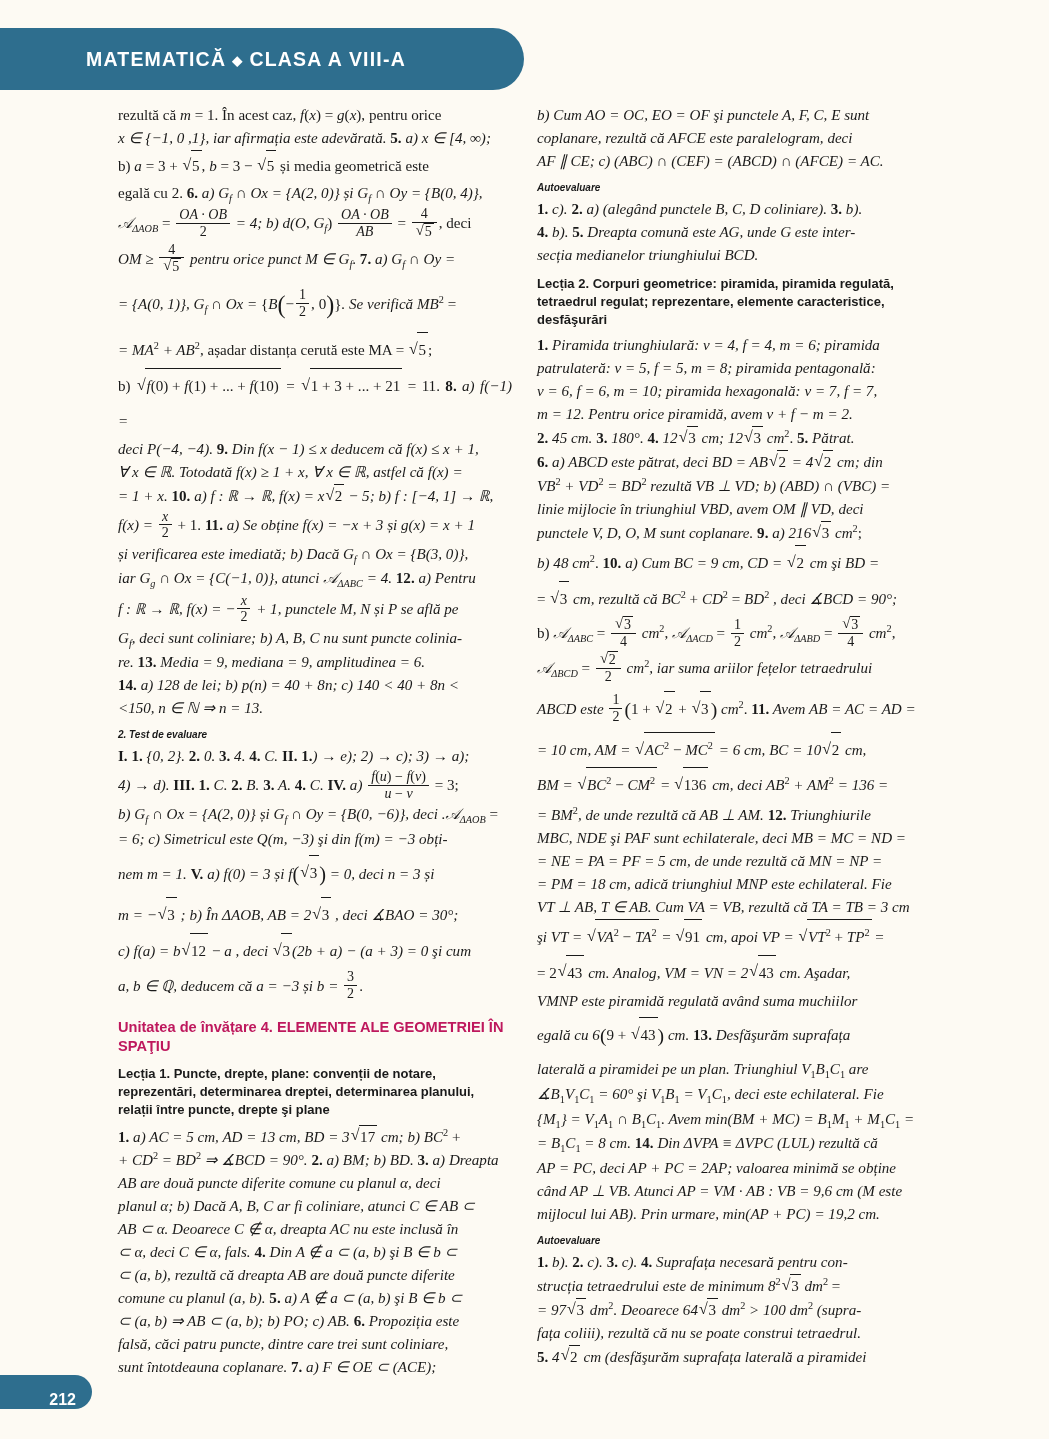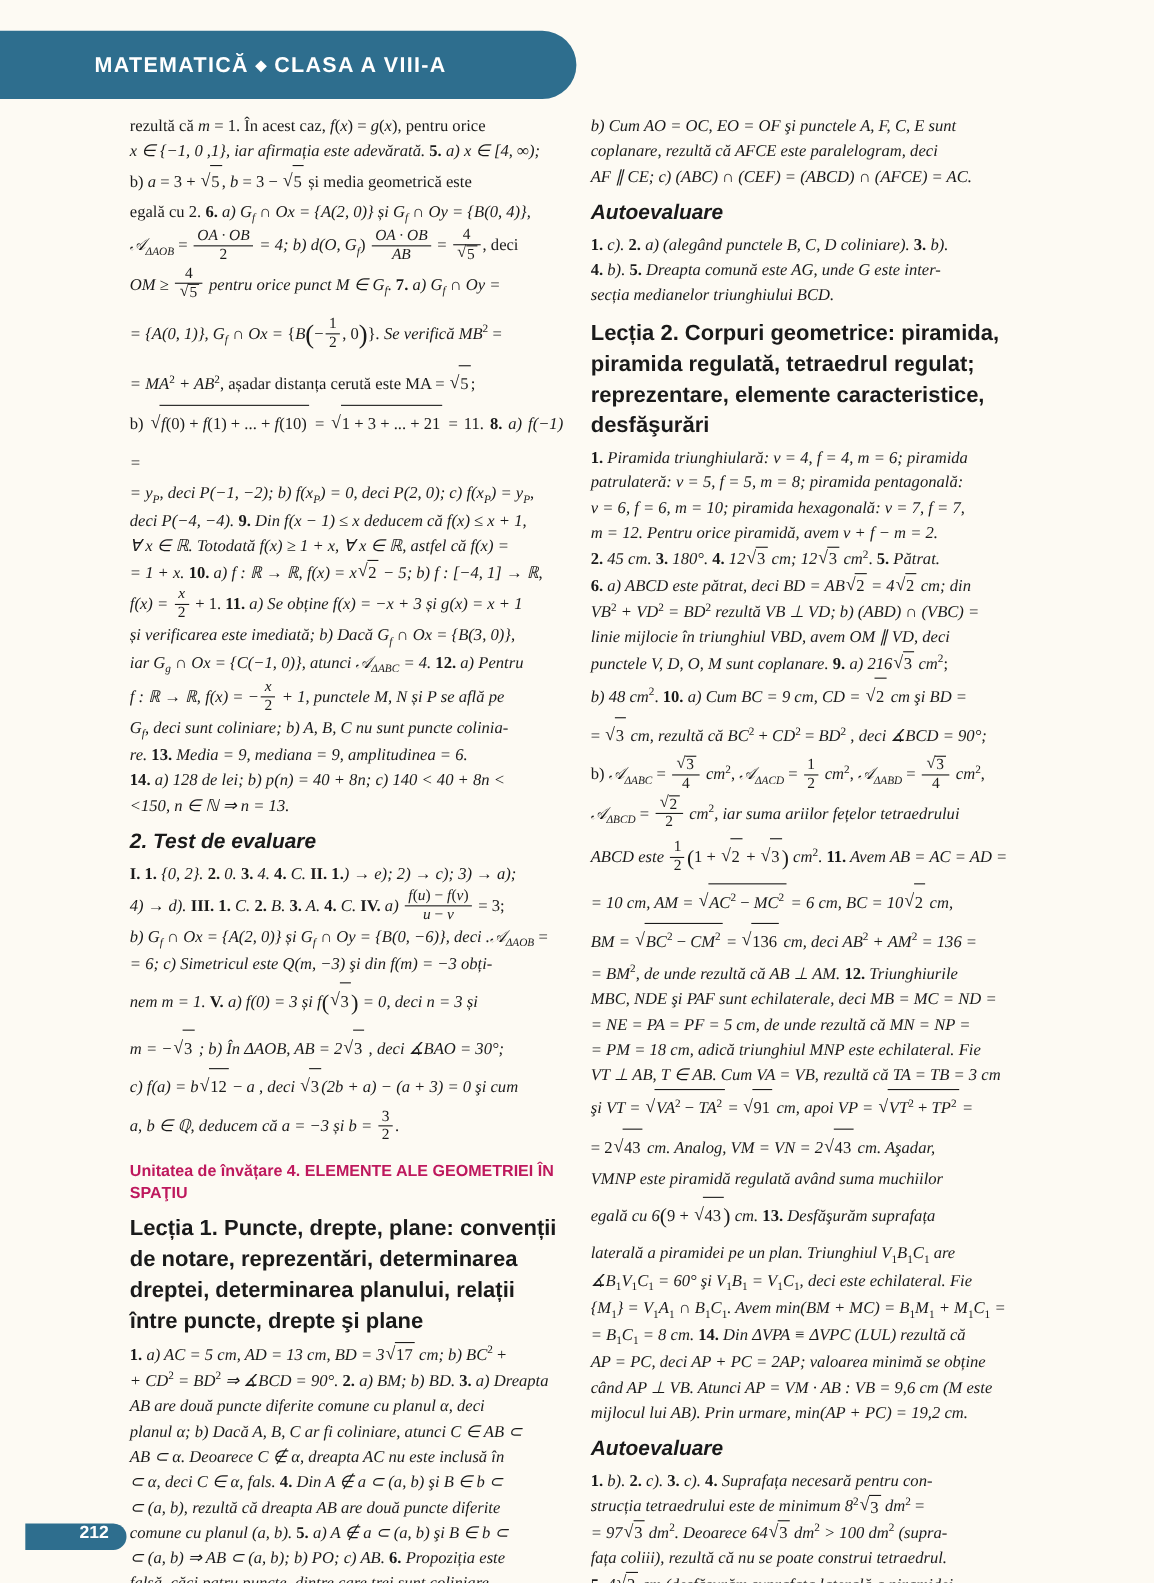--- a/index.html
+++ b/index.html
@@ -45,28 +45,27 @@
     font-size: 13px;
     vertical-align: middle;
     padding: 0 6px;
   }
   
   .page-number-tab {
     position: absolute;
     left: 0;
     bottom: 30px;
     width: 92px;
-    height: 24px;
+    height: 34px;
     background: #2e6e8e;
     border-top-right-radius: 17px;
     border-bottom-right-radius: 17px;
     display: flex;
-    align-items: flex-start;
+    align-items: flex-end;
     justify-content: flex-end;
-    margin-left: 23px;
   }
   .page-number-tab span {
     color: #ffffff;
     font-family: "Liberation Sans", sans-serif;
     font-weight: bold;
     font-size: 16px;
     padding-right: 16px;
   }
   
   .col {
@@ -83,36 +82,36 @@
   .col p {
     margin: 0 0 0.0em 0;
   }
   .b { font-weight: bold; }
 
   
   .sec-head {
     font-family: "Liberation Sans", sans-serif;
     font-weight: bold;
     font-style: italic;
-    font-size: 19px;
+    font-size: 10px;
     margin: 7px 0 3px 0;
   }
   .sec-head-blue {
     font-family: "Liberation Sans", sans-serif;
     font-weight: bold;
     font-size: 14.6px;
     color: #be185d;
     margin: 14px 0 8px 0;
     line-height: 1.35;
     text-align: left;
   }
   .lesson-head {
     font-family: "Liberation Sans", sans-serif;
     font-weight: bold;
-    font-size: 20px;
+    font-size: 13px;
     margin: 8px 0 5px 0;
     line-height: 1.4;
     text-align: left;
   }
 
   
   .mi { font-style: italic; }
   .frac {
     display: inline-block;
     vertical-align: -0.52em;
@@ -186,23 +185,20 @@
       <span class="mi">= {A(0, 1)}, G</span><sub class="mi">f</sub><span class="mi"> ∩ Ox = </span>
       <span class="nowrap">{<span class="mi">B</span><span style="font-size:1.6em;vertical-align:-0.16em;">(</span>−<span class="frac"><span class="num">1</span><span class="den">2</span></span>, 0<span style="font-size:1.6em;vertical-align:-0.16em;">)</span>}</span><span class="mi">. Se verifică MB</span><sup>2</sup> =
     </p>
     <p class="mrow">
       <span class="mi">= MA</span><sup>2</sup><span class="mi"> + AB</span><sup>2</sup><span>, așadar distanța cerută este MA = </span><span class="sqrt"><span class="rad">5</span></span><span>;</span>
     </p>
     <p class="mrow">
       <span>b) </span><span class="sqrt"><span class="rad"><span class="mi">f</span>(0) + <span class="mi">f</span>(1) + ... + <span class="mi">f</span>(10)</span></span> = <span class="sqrt"><span class="rad">1 + 3 + ... + 21</span></span> = 11. <span class="b">8.</span><span class="mi"> a) f(−1) =</span>
     </p>
     <p>
-      <span class="mi">= y</span><sub class="mi">P</sub><span class="mi">, deci P(−1, −2); b) f(x</span><sub class="mi">P</sub><span class="mi">) = 0, deci P(2, 0); c) f(x</span><sub class="mi">P</sub><span class="mi">) = y</span><sub class="mi">P</sub><span>,</span>
-    </p>
-    <p>
       <span class="mi">deci P(−4, −4).</span> <span class="b">9.</span><span class="mi"> Din f(x − 1) ≤ x deducem că f(x) ≤ x + 1,</span>
     </p>
     <p>
       <span class="mi">∀ x ∈ ℝ. Totodată f(x) ≥ 1 + x, ∀ x ∈ ℝ, astfel că f(x) =</span>
     </p>
     <p>
       <span class="mi">= 1 + x.</span> <span class="b">10.</span><span class="mi"> a) f : ℝ → ℝ, f(x) = x</span><span class="sqrt"><span class="rad">2</span></span><span class="mi"> − 5; b) f : [−4, 1] → ℝ,</span>
     </p>
     <p class="mrow">
       <span class="mi">f(x) = </span><span class="frac"><span class="num"><span class="mi">x</span></span><span class="den">2</span></span><span> + 1.</span> <span class="b">11.</span><span class="mi"> a) Se obține f(x) = −x + 3 și g(x) = x + 1</span>

